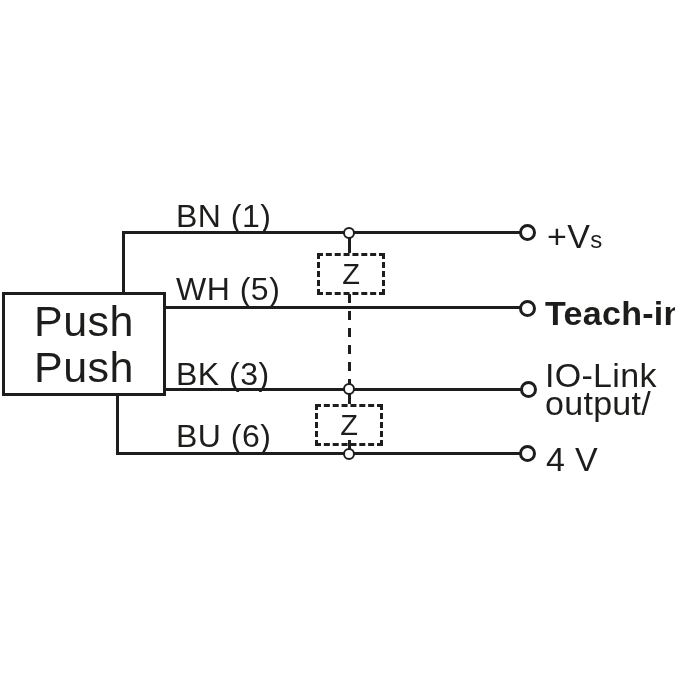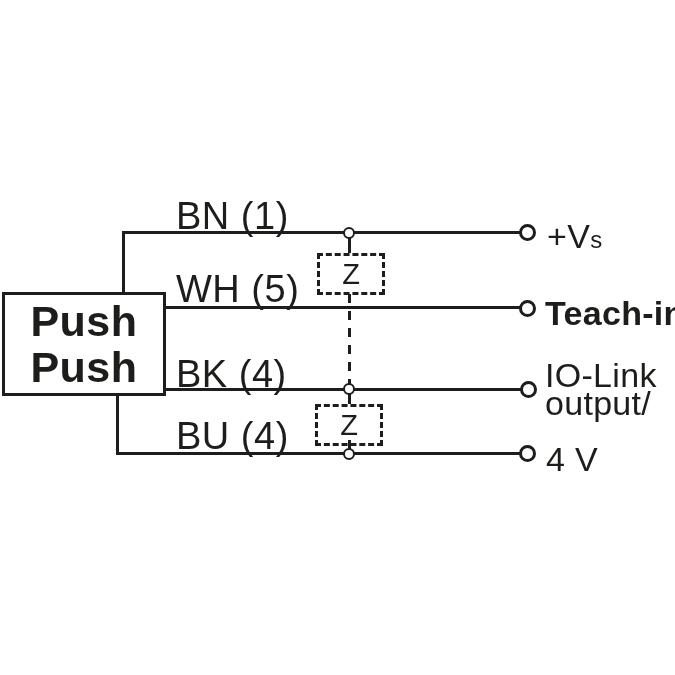--- a/index.html
+++ b/index.html
@@ -12,24 +12,24 @@
   .dashed-vline{
     position:absolute;width:3px;
     background:repeating-linear-gradient(to bottom,#1d1d1b 0 9px,transparent 9px 17px);
   }
   .source-box{
     position:absolute;left:2px;top:292px;width:158px;height:98px;
     border:3px solid #1d1d1b;background:#fff;
     display:flex;flex-direction:column;align-items:center;justify-content:center;
   }
   .source-box .ln{
-    font-size:43px;font-weight:bold;line-height:46px;letter-spacing:0.5px;
+    font-size:43px;font-weight:normal;line-height:46px;letter-spacing:0.5px;
   }
   .wire-label{
-    position:absolute;font-size:38px;line-height:36px;letter-spacing:0.5px;white-space:nowrap;
+    position:absolute;font-size:32px;line-height:36px;letter-spacing:0.5px;white-space:nowrap;
   }
   .junction{
     position:absolute;width:12px;height:12px;border:2.5px solid #1d1d1b;
     border-radius:50%;background:#fff;box-sizing:border-box;
   }
   .terminal{
     position:absolute;width:17px;height:17px;border:3px solid #1d1d1b;
     border-radius:50%;background:#fff;box-sizing:border-box;
   }
   .zbox{
@@ -56,22 +56,22 @@
   <div class="wire" style="left:122px;top:231px;width:398px;"></div>
   <div class="wire" style="left:163px;top:306px;width:357px;"></div>
   <div class="wire" style="left:163px;top:388px;width:358px;"></div>
   <div class="wire" style="left:116px;top:452px;width:404px;"></div>
 
   <div class="vline" style="left:122px;top:231px;height:64px;"></div>
   <div class="vline" style="left:116px;top:393px;height:62px;"></div>
 
   <div class="wire-label" style="left:176px;top:198px;">BN (1)</div>
   <div class="wire-label" style="left:176px;top:271px;">WH (5)</div>
-  <div class="wire-label" style="left:176px;top:356px;">BK (4)</div>
-  <div class="wire-label" style="left:176px;top:418px;">BU (4)</div>
+  <div class="wire-label" style="left:176px;top:356px;">BK (3)</div>
+  <div class="wire-label" style="left:176px;top:418px;">BU (6)</div>
 
   <div class="vline" style="left:348px;top:238px;height:15px;"></div>
   <div class="zbox" style="left:317px;top:253px;">
     <span class="zlab">Z</span>
   </div>
   <div class="dashed-vline" style="left:348px;top:294px;height:90px;"></div>
   <div class="vline" style="left:348px;top:394px;height:10px;"></div>
   <div class="zbox" style="left:315px;top:404px;">
     <span class="zlab">Z</span>
   </div>

